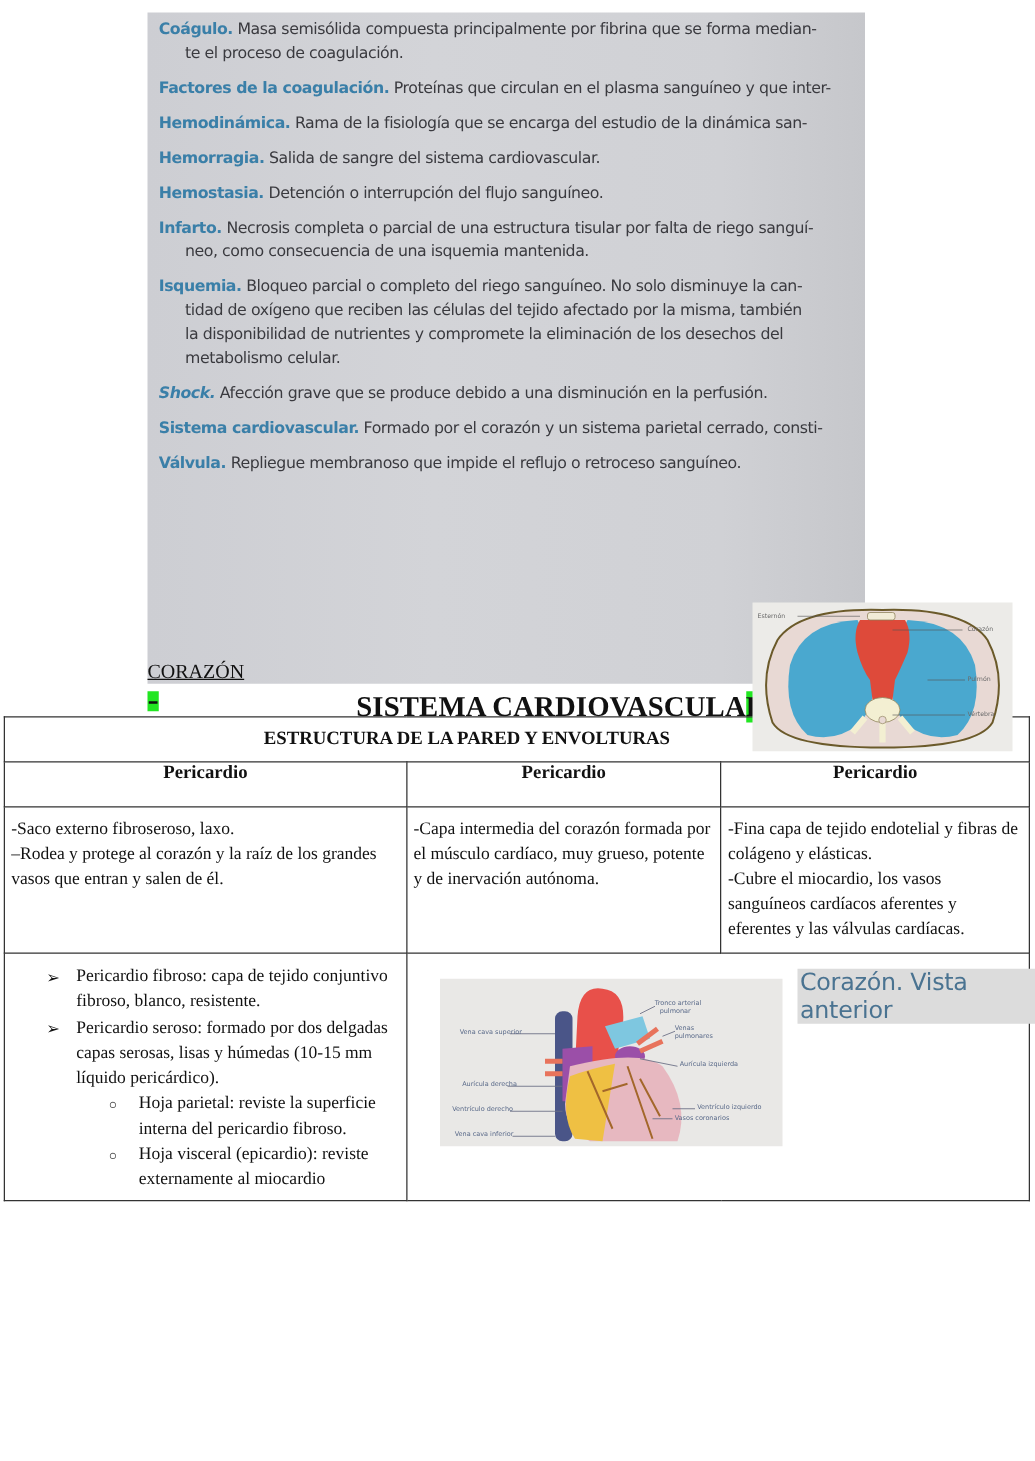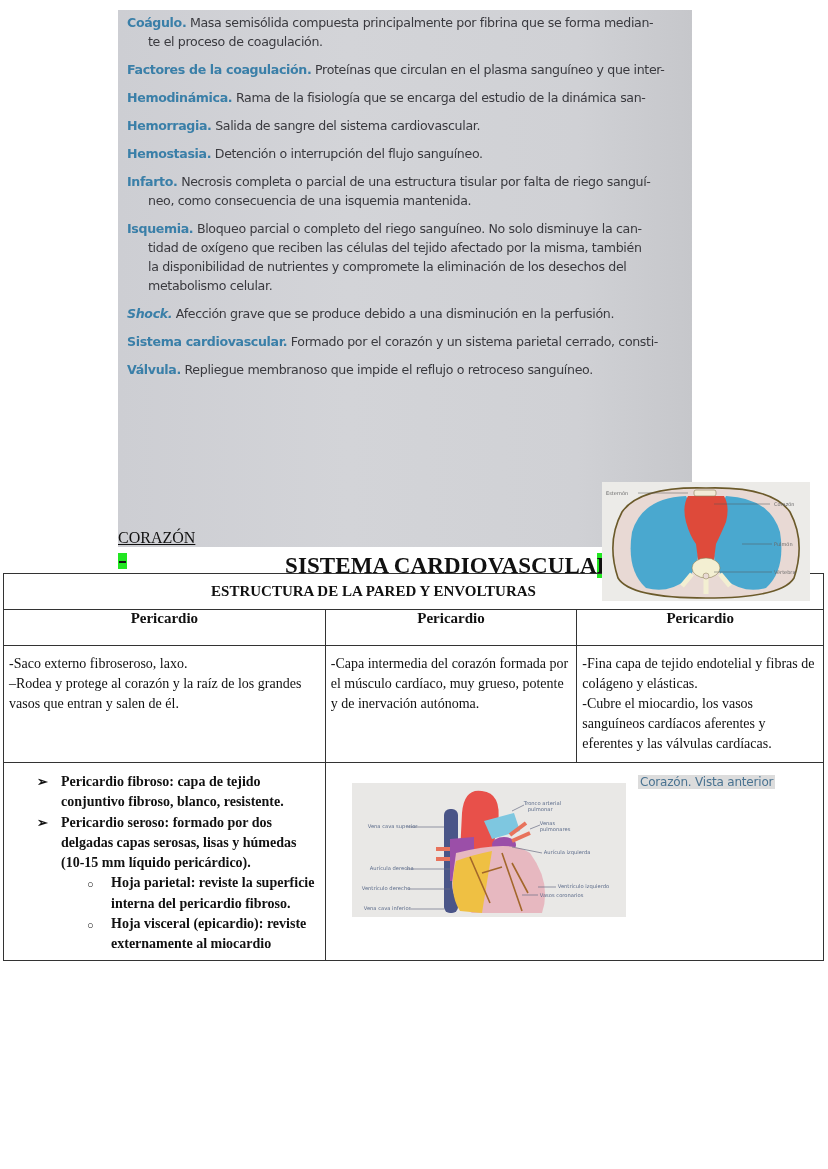--- a/index.html
+++ b/index.html
@@ -48,35 +48,35 @@
     
     table.struct {
       position: absolute; left: 3px; top: 573px; width: 821px;
       border-collapse: collapse; font-family: "Liberation Serif", serif; font-size: 14px; color: #111;
     }
     table.struct td, table.struct th { border: 1.5px solid #333; vertical-align: top; }
     .t-title { height: 36px; text-align: center; vertical-align: middle !important; font-weight: bold; font-size: 15px; padding-right: 80px; }
     .t-head th { height: 36px; font-weight: bold; font-size: 15px; vertical-align: middle; }
     .t-row td { padding: 8px 5px 0 5px; line-height: 20px; height: 117px; }
     .t-row2 td { height: 198px; }
-    .bullets { padding: 9px 4px 0 33px; line-height: 20.3px; list-style: none; font-weight: bold; }
+    .bullets { padding: 9px 4px 0 33px; line-height: 20.3px; list-style: none; }
     .bullets li { position: relative; padding-left: 24px; }
     .bullets li::before { content: "\27A2"; position: absolute; left: 0; top: 0; font-size: 13px; }
     .bullets .sub { list-style: none; padding-left: 26px; }
     .bullets .sub li { padding-left: 24px; }
     .bullets .sub li::before { content: "\25CB"; left: 0; font-size: 11px; top: 1px; }
 
     .heart-cell { position: relative; }
     .heart-fig {
       position: absolute; left: 26px; top: 20px; width: 274px; height: 134px; background: #e9e8e6;
     }
     .heart-fig .lbl { position: absolute; font-family: "DejaVu Sans", sans-serif; font-size: 5.2px; color: #5b6b8a; white-space: nowrap; }
     .caption {
       position: absolute; left: 638px; top: 775px; padding: 0 2px;
-      background: #dcdcdc; color: #4a7391; font-family: "DejaVu Sans", sans-serif; font-size: 12px; letter-spacing: -0.2px;
+      background: #dcdcdc; color: #4a7391; font-family: "DejaVu Sans", sans-serif; font-size: 19px; letter-spacing: -0.2px;
     }
   </style>
 </head>
 <body>
 
 <div class="glossary">
   <div class="gl-entry">
     <div class="line"><span class="gl-term">Coágulo.</span><span> Masa semisólida compuesta principalmente por fibrina que se forma median-</span></div>
     <div class="line cont">te el proceso de coagulación.</div>
   </div>

